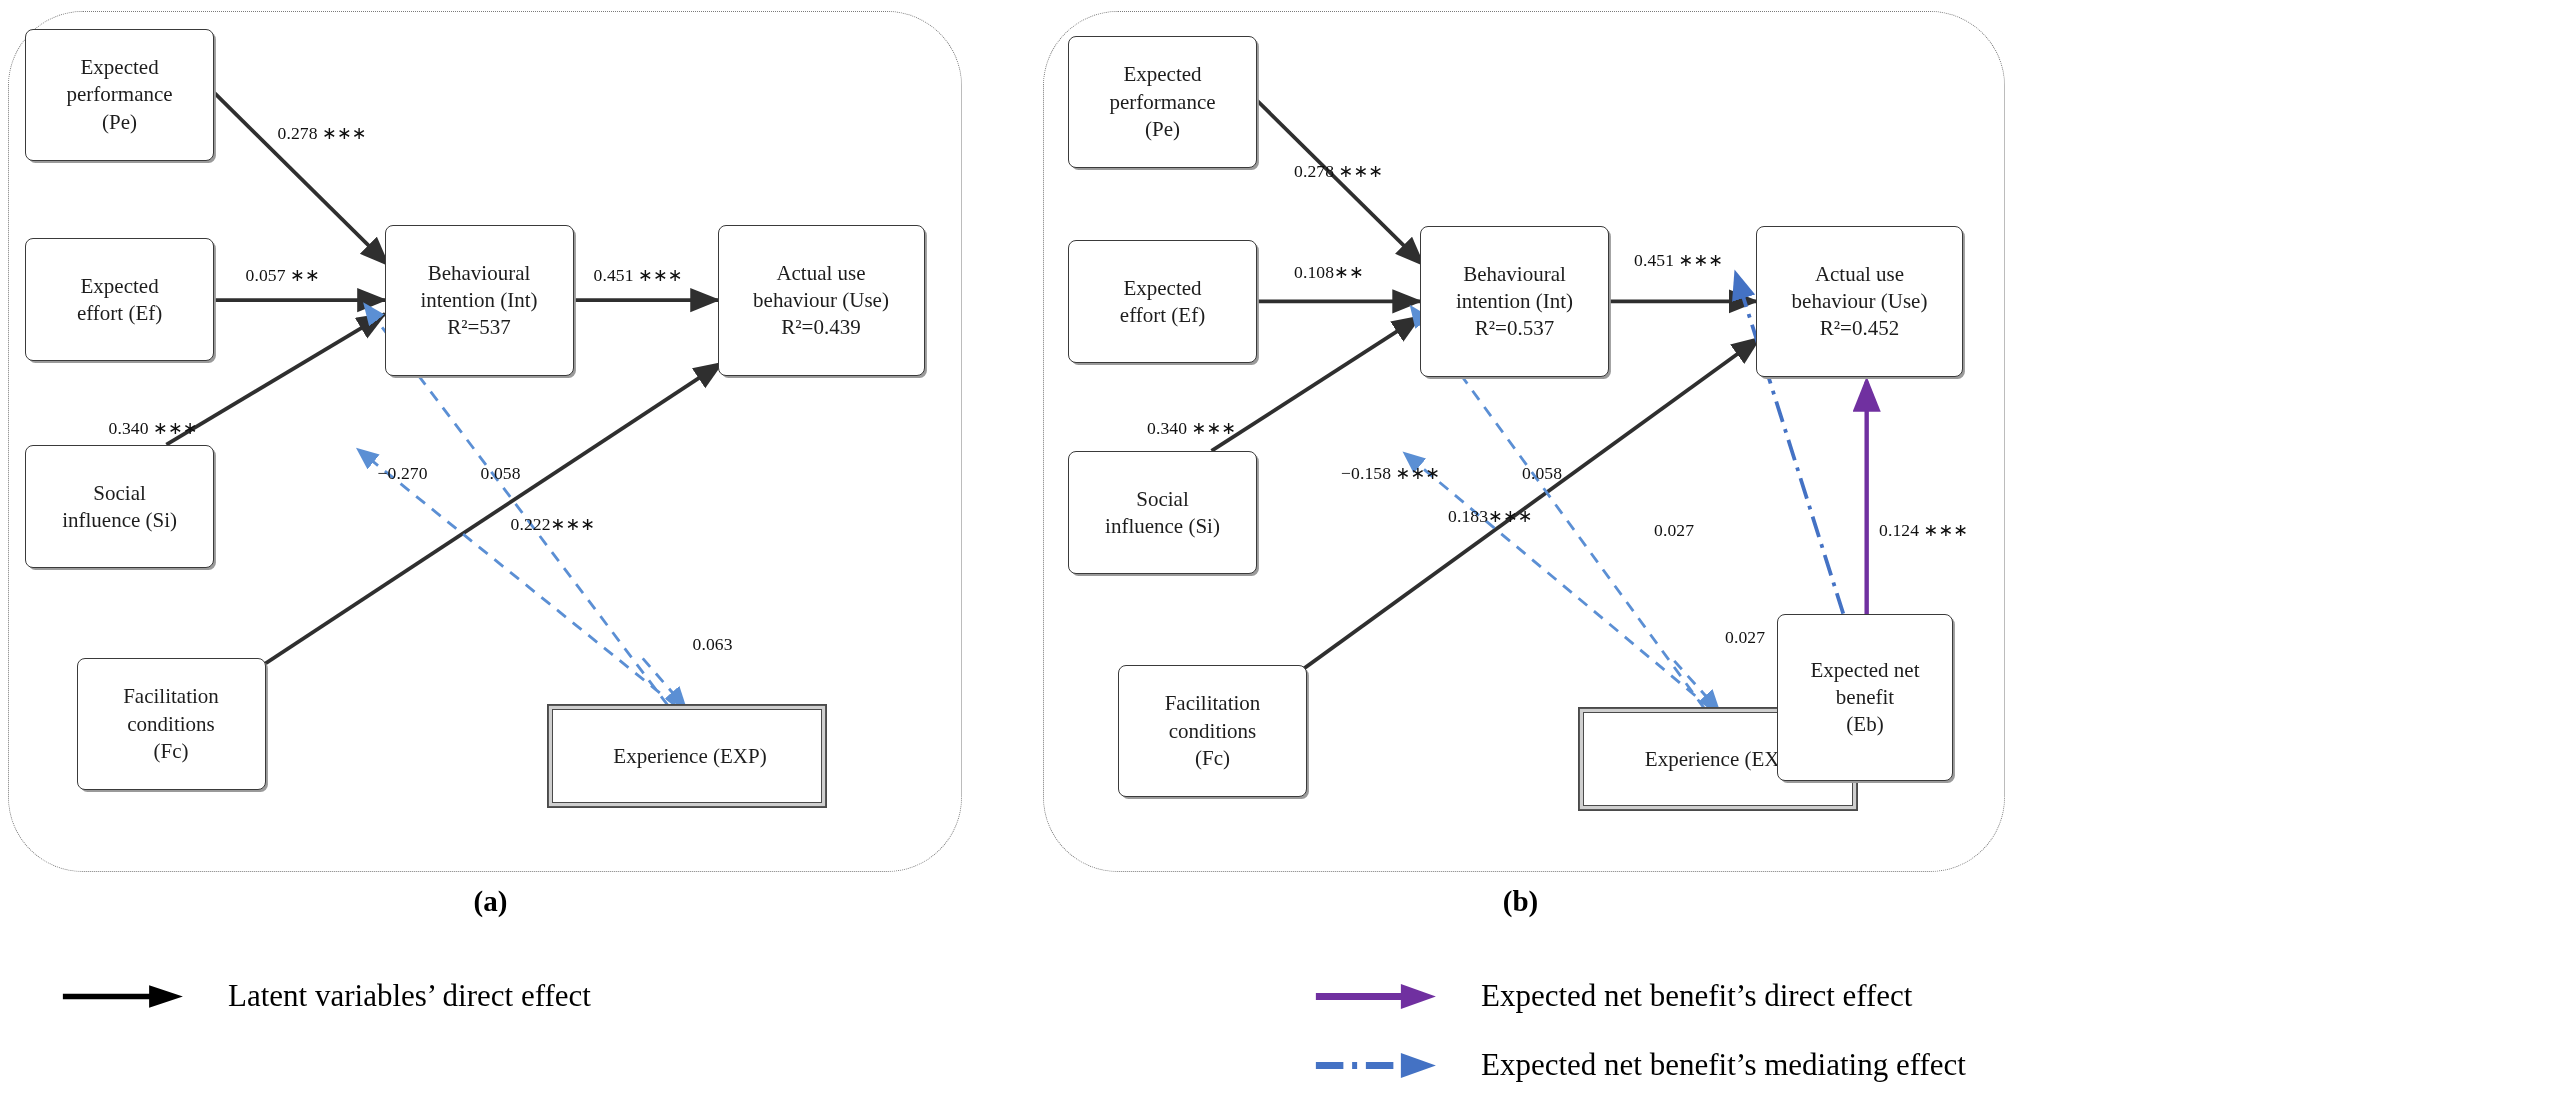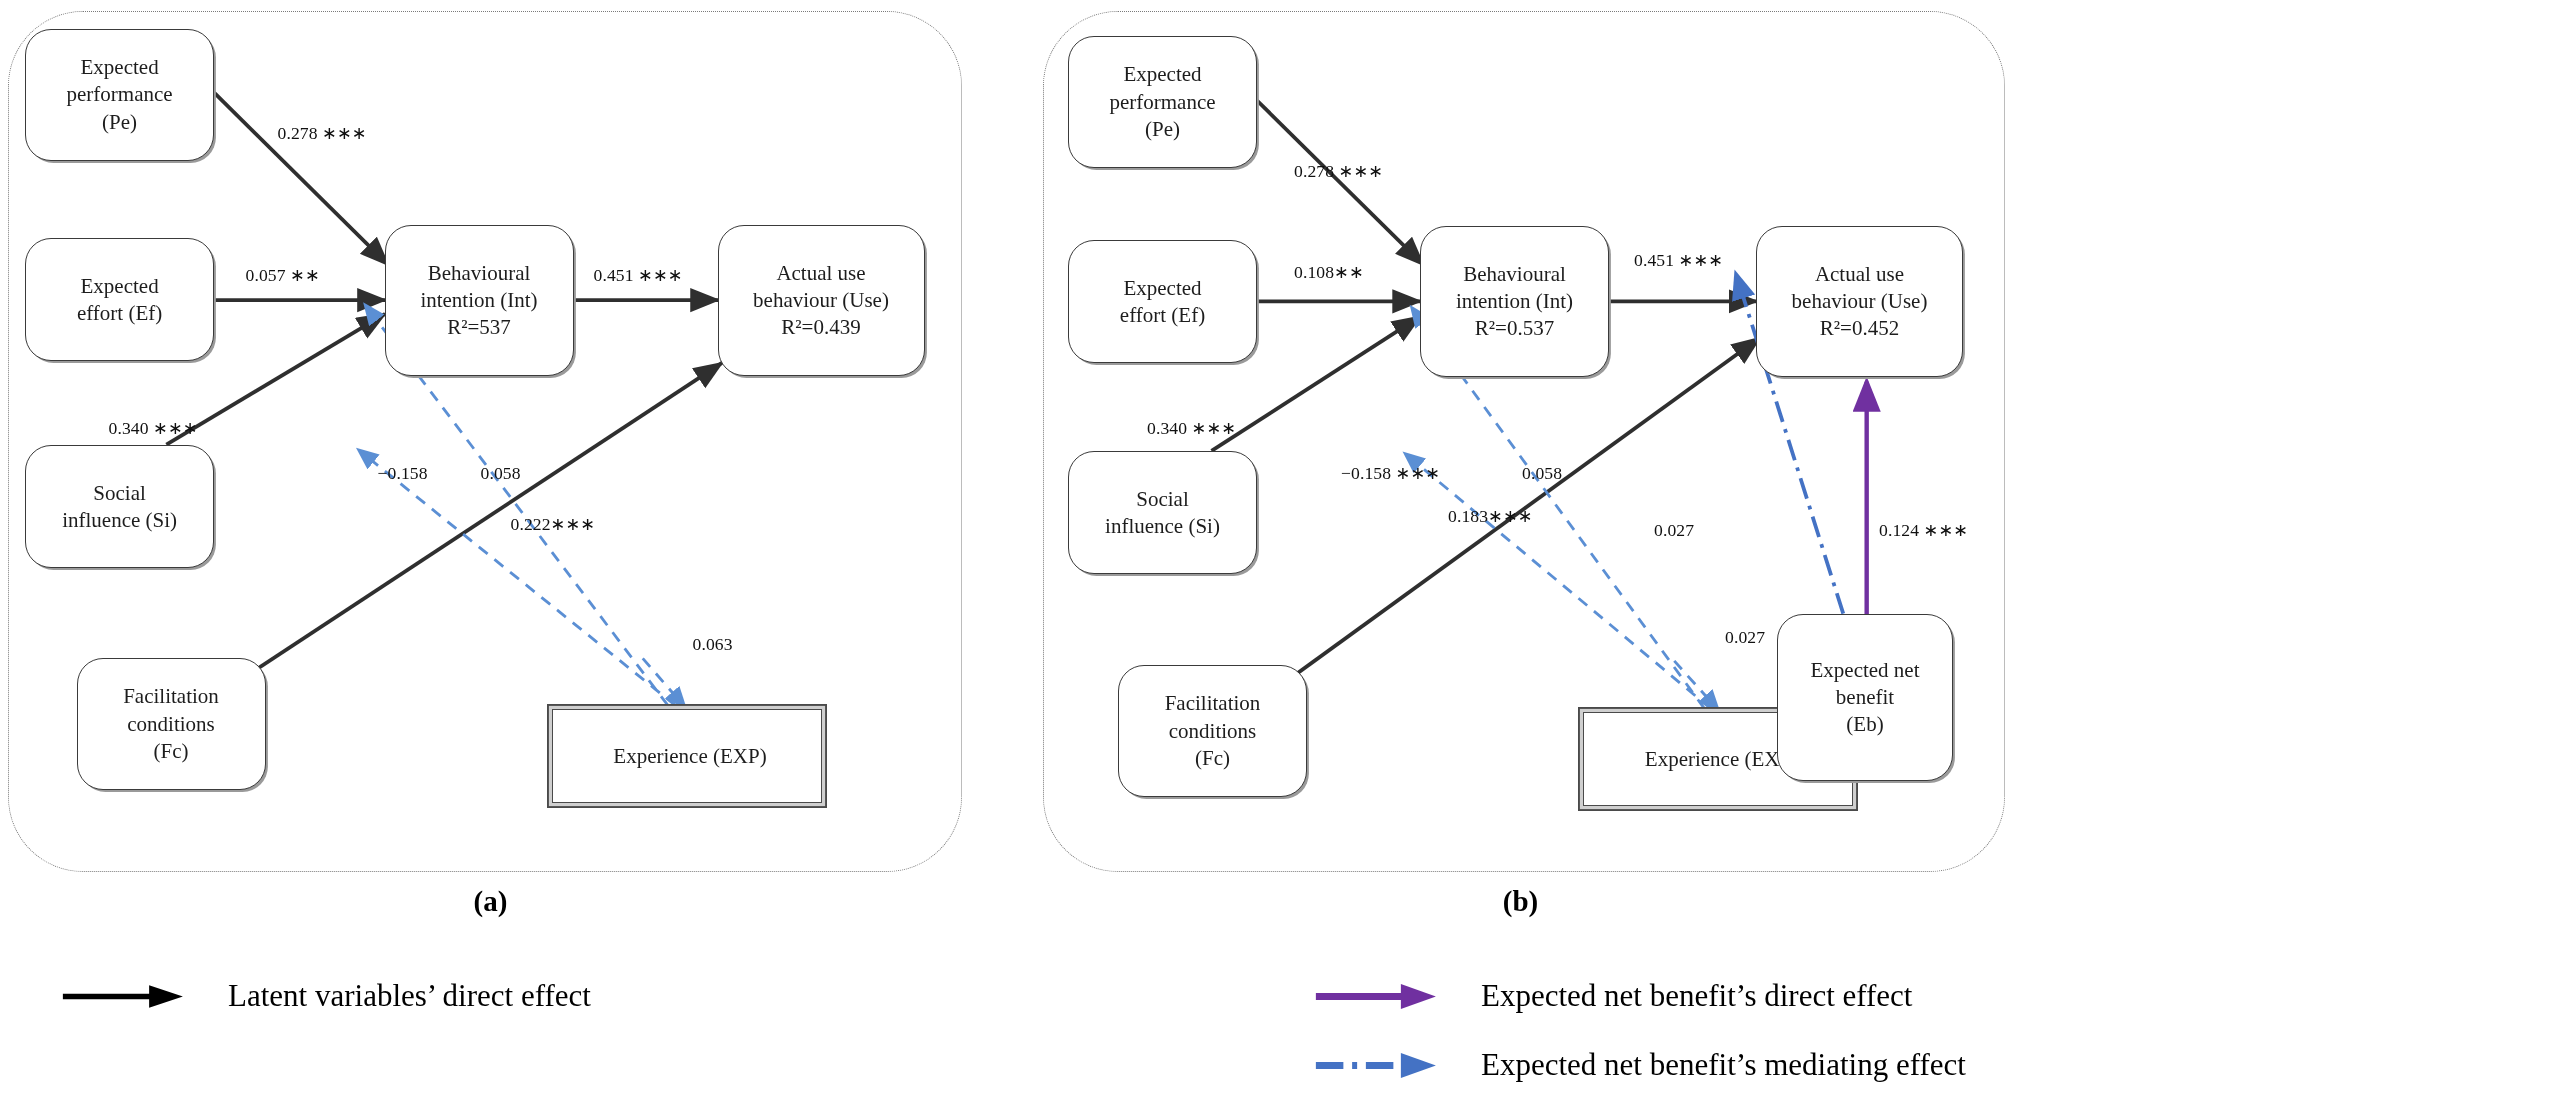--- a/index.html
+++ b/index.html
@@ -8,21 +8,21 @@
 
   .panel{position:absolute;top:11.3px;height:861px;}
   .panel-frame{position:absolute;inset:0;border:1.3px dotted #7a7a7a;border-radius:75px;background:#fff;}
   #panel-a{left:7.5px;width:954px;}
   #panel-b{left:1043px;width:962px;}
 
   .node{
     position:absolute;
     background:#fff;
     border:1.9px solid #3a3a3a;
-    border-radius:26px;
+    border-radius:8px;
     box-shadow:2.5px 2.5px 0 -0.6px #9a9a9a;
     display:flex;align-items:center;justify-content:center;
     text-align:center;
     font-family:"Liberation Serif",serif;
     color:#1d1d1d;
     font-size:21px;
     line-height:1.30;
     padding:2.5px 6.3px;
     box-sizing:border-box;
     z-index:6;
@@ -146,21 +146,21 @@
 
     <div class="node-3d" style="left:544px;top:698px;width:270px;height:94px;">
       <span>Experience (EXP)</span>
     </div>
 
     <div class="plabel" style="left:270px;top:112px;">0.278 ∗∗∗</div>
     <div class="plabel" style="left:238px;top:254px;">0.057 ∗∗</div>
     <div class="plabel" style="left:101px;top:407px;">0.340 ∗∗∗</div>
     <div class="plabel" style="left:503px;top:503px;">0.222∗∗∗</div>
     <div class="plabel" style="left:586px;top:254px;">0.451 ∗∗∗</div>
-    <div class="plabel" style="left:370px;top:452px;">−0.158</div>
+    <div class="plabel" style="left:370px;top:452px;">−0.270</div>
     <div class="plabel" style="left:473px;top:452px;">0.058</div>
     <div class="plabel" style="left:685px;top:623px;">0.063</div>
   </div>
 
   <div class="panel" id="panel-b">
     <div class="panel-frame"></div>
 
     <svg class="edge-layer" viewBox="0 0 1530 1370" preserveAspectRatio="none">
       <defs>
         <marker id="ahB" markerWidth="9" markerHeight="9" refX="7.4" refY="3.2" orient="auto">

